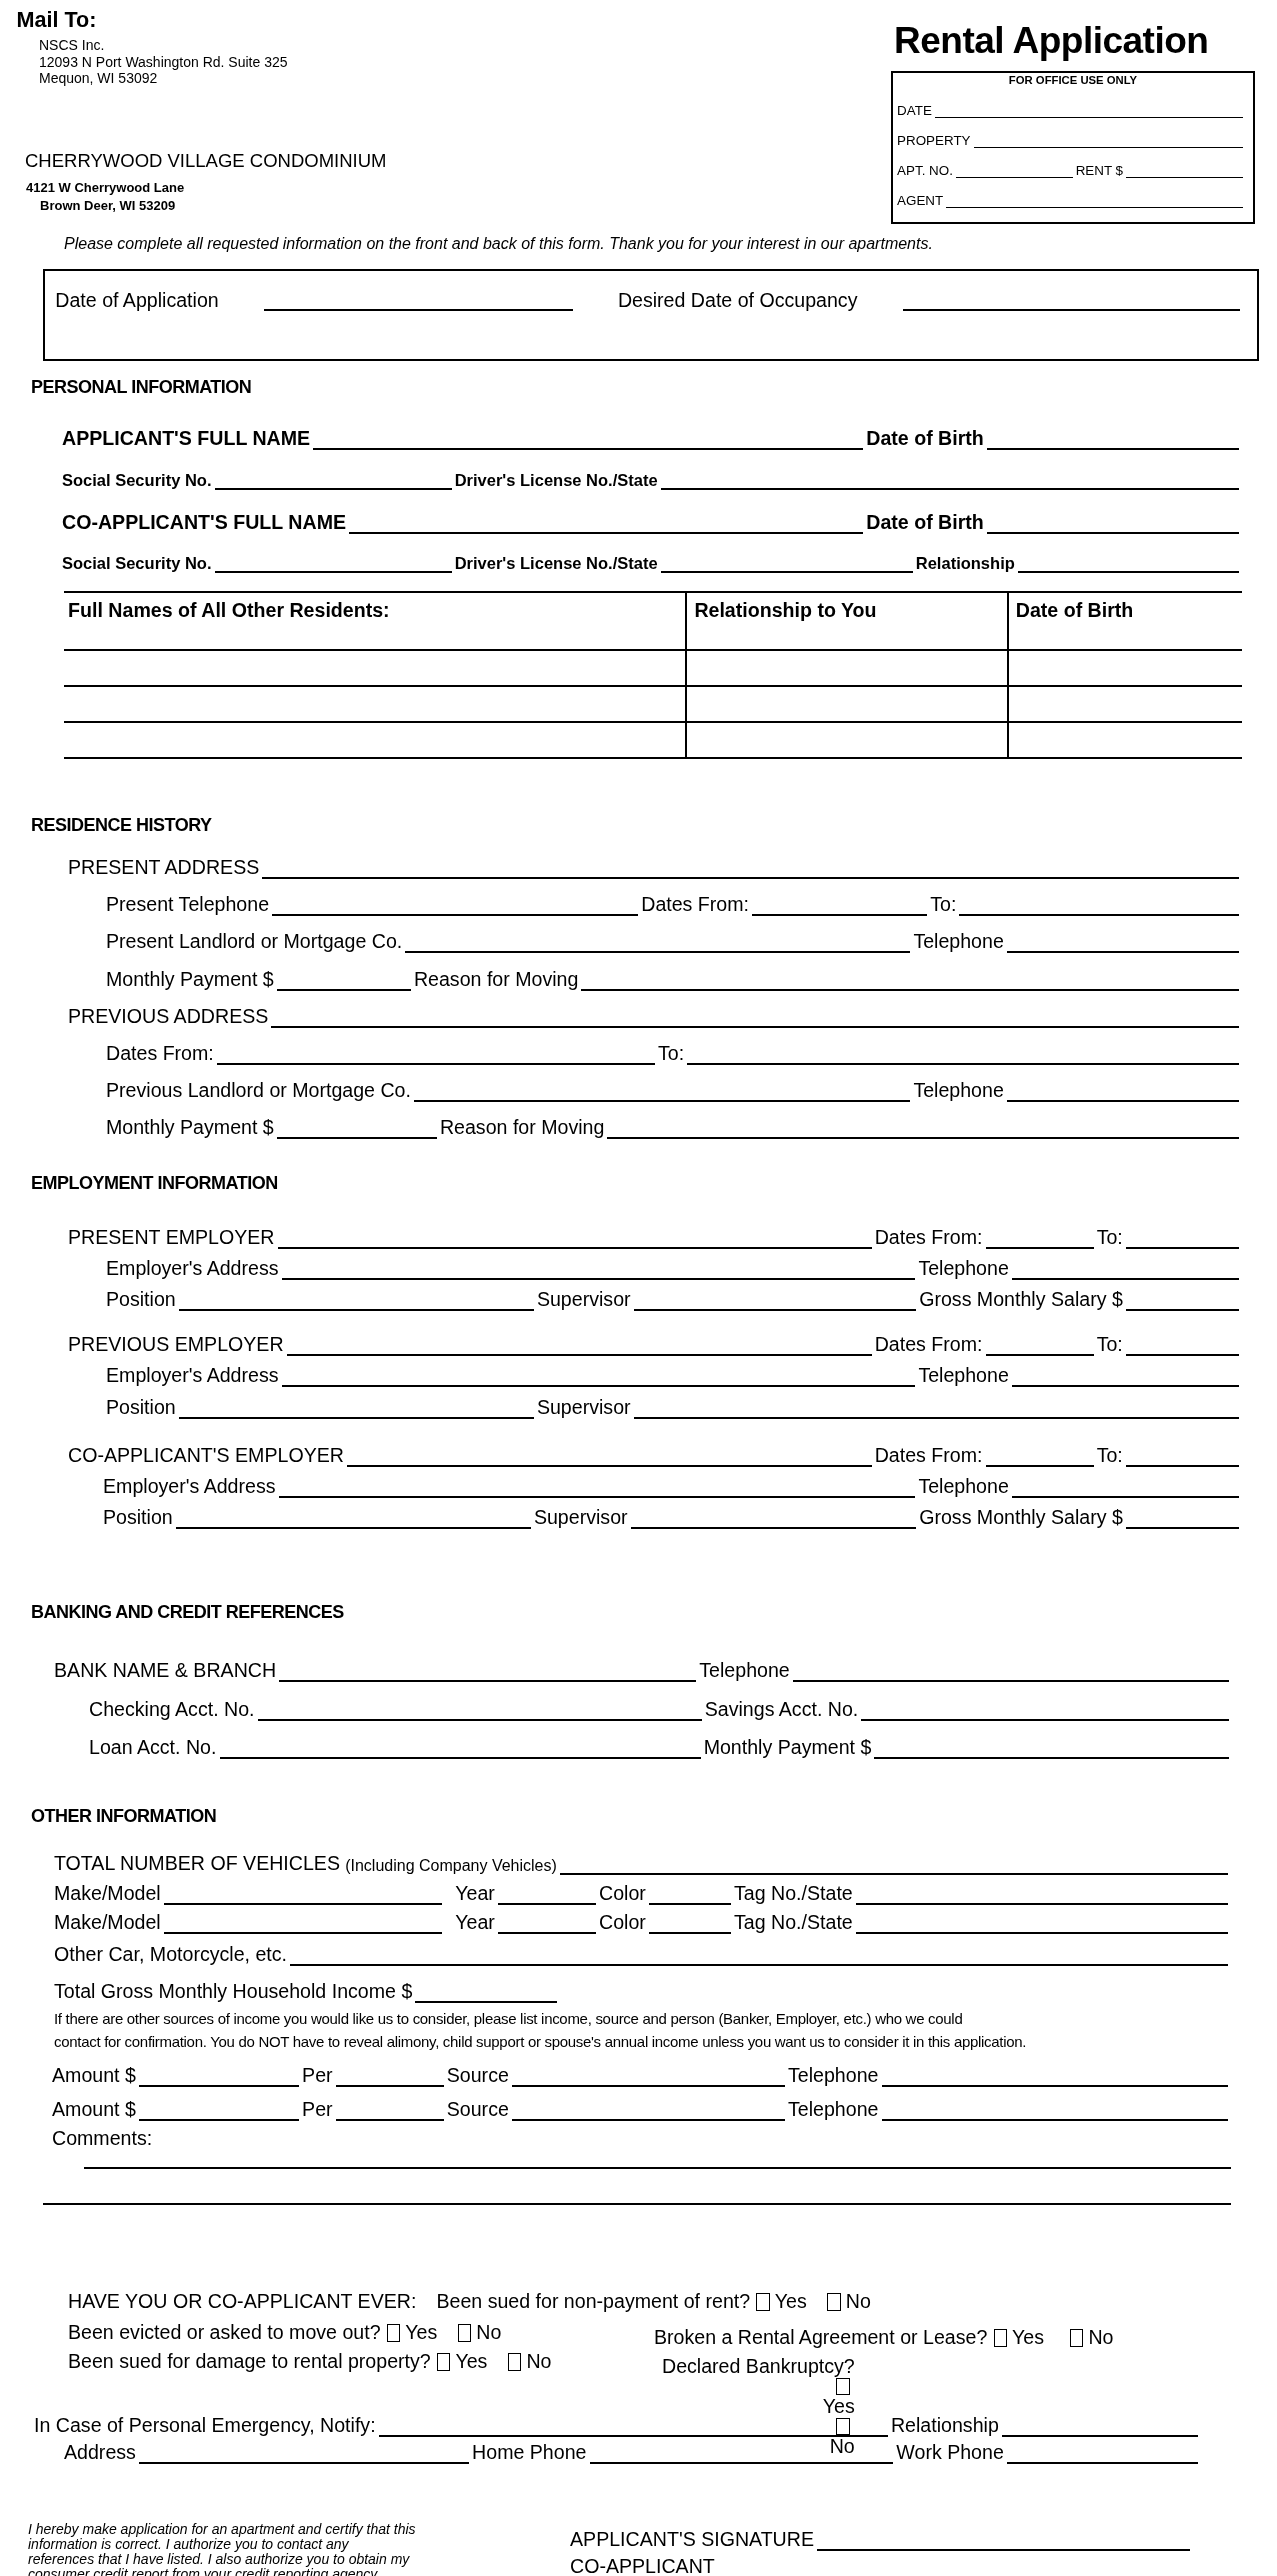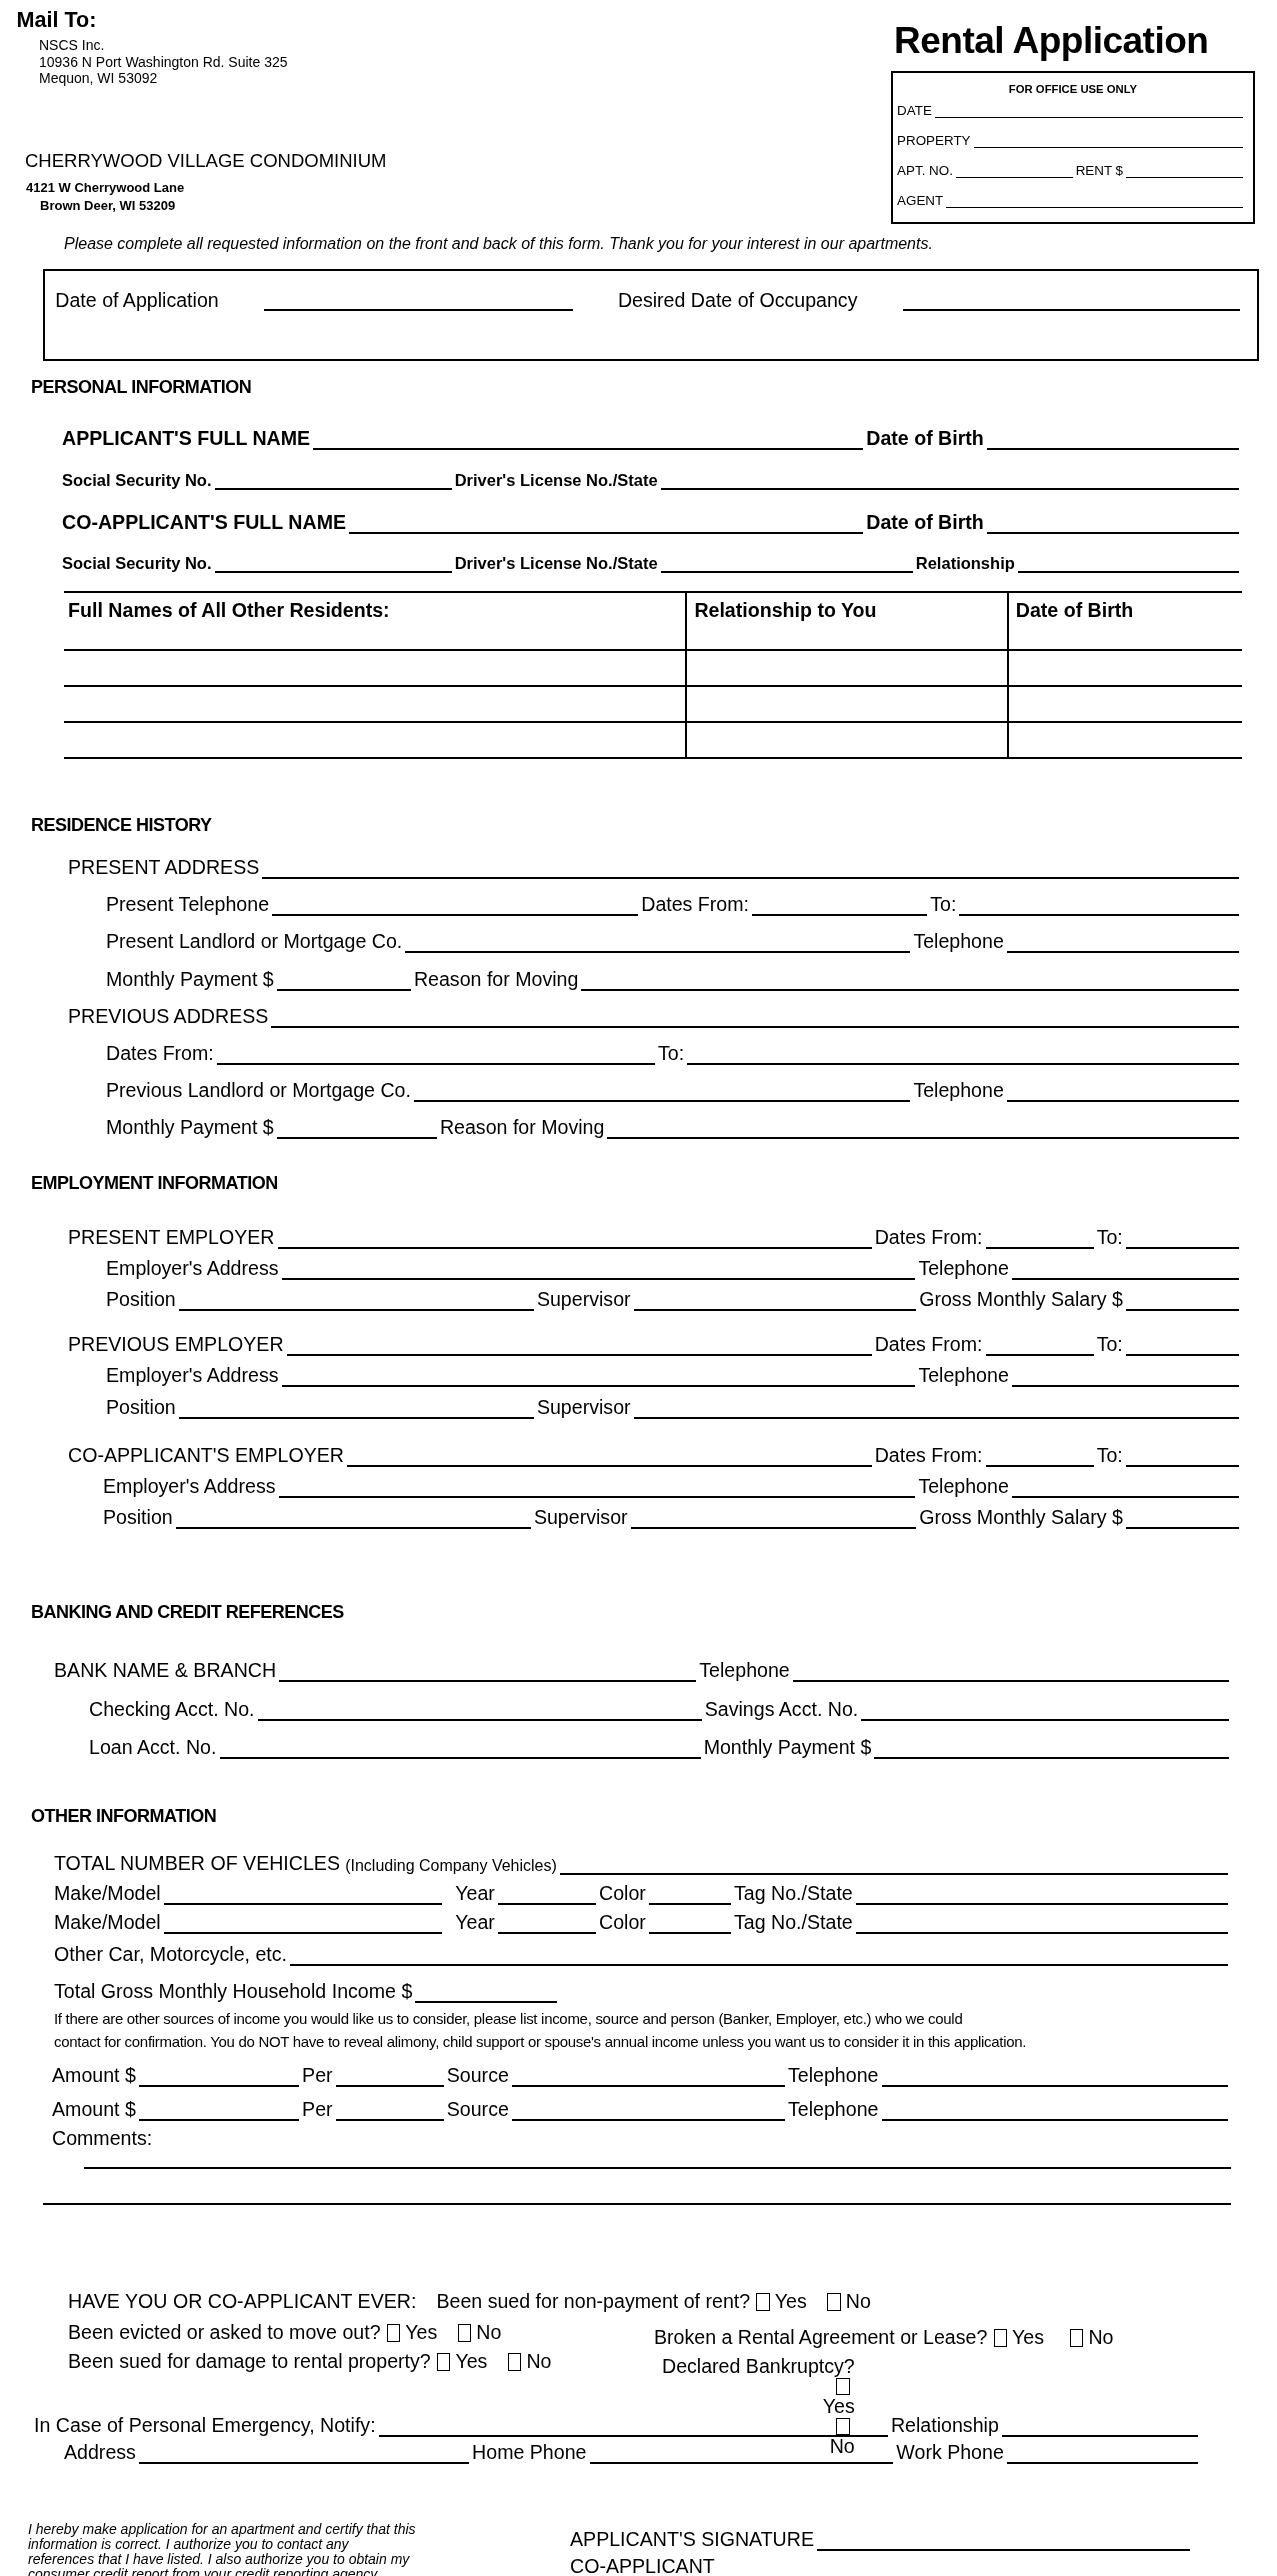--- a/index.html
+++ b/index.html
@@ -16,31 +16,31 @@
   table.res { position: absolute; border-collapse: collapse; }
   table.res td, table.res th { border-top: 2.6px solid #000; border-bottom: 2.6px solid #000; padding: 0; vertical-align: top; font-weight: bold; text-align: left; font-size: 19.6px; margin-left: 40px; }
   table.res .c2, table.res .c3 { border-left: 2.1px solid #000; }
   .italic { font-style: italic; }
 </style>
 </head>
 <body>
 
 <div class="abs bold" style="left:16.5px;top:7.2px;font-size:21.6px;">Mail To:</div>
 <div class="abs" style="left:39px;top:37px;font-size:14px;">NSCS Inc.</div>
-<div class="abs" style="left:39px;top:54px;font-size:14px;">10936 N Port Washington Rd. Suite 325</div>
+<div class="abs" style="left:39px;top:54px;font-size:14px;">12093 N Port Washington Rd. Suite 325</div>
 <div class="abs" style="left:39px;top:70px;font-size:14px;">Mequon, WI 53092</div>
 
 <div class="abs" style="left:25px;top:150px;font-size:18.5px;">CHERRYWOOD VILLAGE CONDOMINIUM</div>
 <div class="abs bold" style="left:26px;top:180px;font-size:13px;">4121 W Cherrywood Lane</div>
 <div class="abs bold" style="left:40px;top:198px;font-size:13px;">Brown Deer, WI 53209</div>
 
 <div class="abs bold" style="left:894px;top:19.6px;font-size:37px;letter-spacing:-0.5px;">Rental Application</div>
 
 <div class="box" style="left:891px;top:71px;width:360px;height:149px;border-width:2.6px;">
-  <div class="abs bold" style="left:0;width:100%;text-align:center;top:10px;font-size:11.3px;">FOR OFFICE USE ONLY</div>
+  <div class="abs bold" style="left:0;width:100%;text-align:center;top:1px;font-size:11.3px;">FOR OFFICE USE ONLY</div>
   <div class="row" style="left:4.1px;right:7.2px;top:31px;font-size:13.4px;">
     <span class="lbl">DATE</span>
     <span class="fld" style="height:13.4px;border-bottom-width:1.5px;"></span>
   </div>
   <div class="row" style="left:4.1px;right:7.2px;top:61px;font-size:13.4px;">
     <span class="lbl">PROPERTY</span>
     <span class="fld" style="height:13.4px;border-bottom-width:1.5px;"></span>
   </div>
   <div class="row" style="left:4.1px;right:7.2px;top:91px;font-size:13.4px;">
     <span class="lbl">APT. NO.</span>

